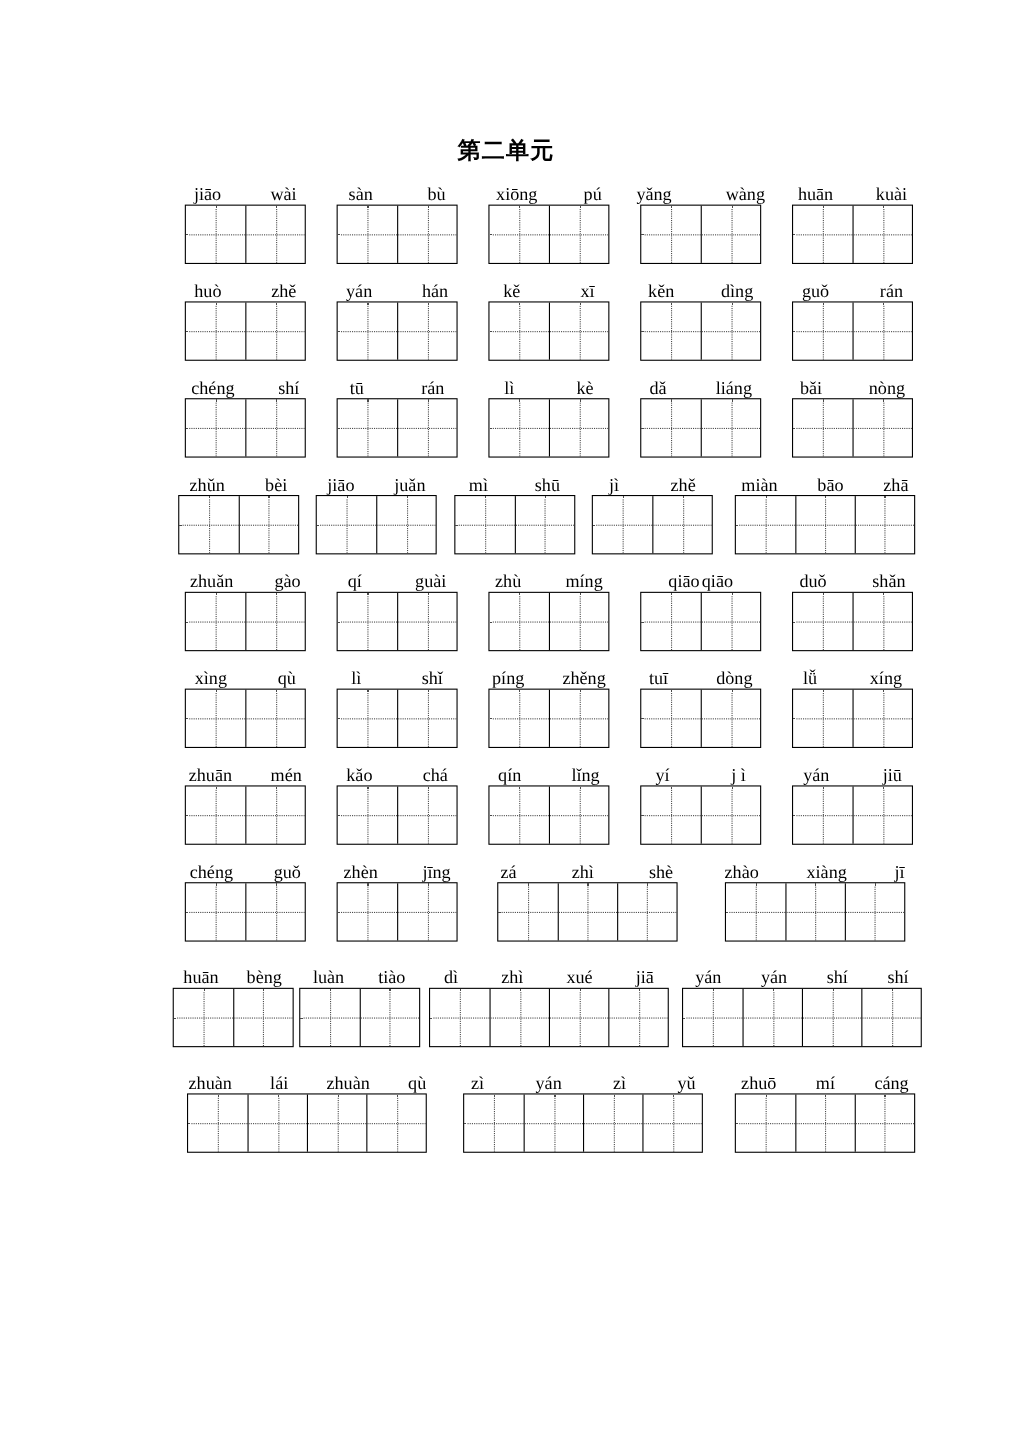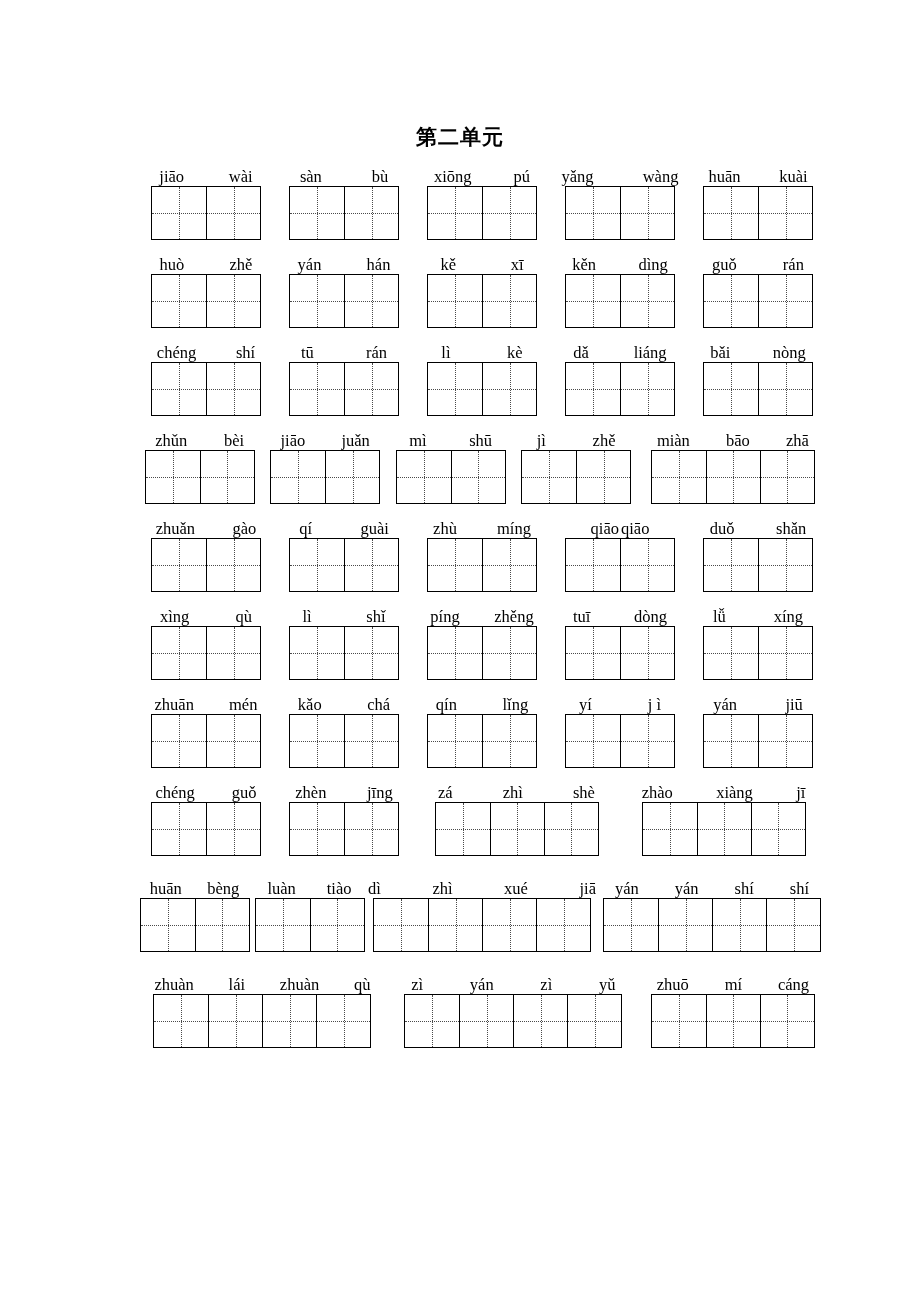--- a/index.html
+++ b/index.html
@@ -36,21 +36,21 @@
     font-size: 21px;
     font-weight: bold;
     letter-spacing: 1px;
     line-height: 26px;
   }
 
   
   .sheet {
     position: absolute;
     top: 160px;
-    left: 137px;
+    left: 154px;
     width: 690px;
   }
 
   
   .block {
     position: relative;
     width: 690px;
   }
 
   
@@ -584,21 +584,21 @@
       <div class="block">
         <div class="pinyin-row">
           <div class="pinyin-group" style="flex: 2 1 0px;">
             <span class="syl">huān</span>
             <span class="syl">bèng</span>
           </div>
           <div class="pinyin-group" style="flex: 2 1 0px;">
             <span class="syl">luàn</span>
             <span class="syl">tiào</span>
           </div>
-          <div class="pinyin-group" style="flex: 4 1 0px; justify-content: space-between;">
+          <div class="pinyin-group" style="flex: 4 1 0px;">
             <span class="syl">dì</span>
             <span class="syl">zhì</span>
             <span class="syl">xué</span>
             <span class="syl">jiā</span>
           </div>
           <div class="pinyin-group" style="flex: 4 1 0px;">
             <span class="syl">yán</span>
             <span class="syl">yán</span>
             <span class="syl">shí</span>
             <span class="syl">shí</span>

